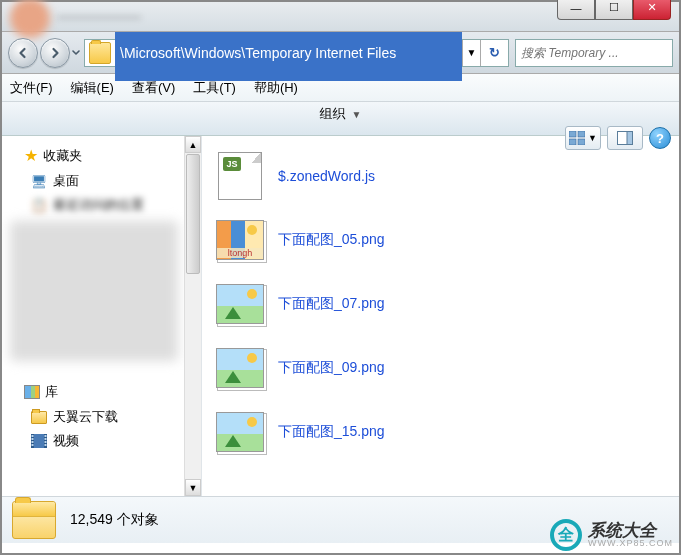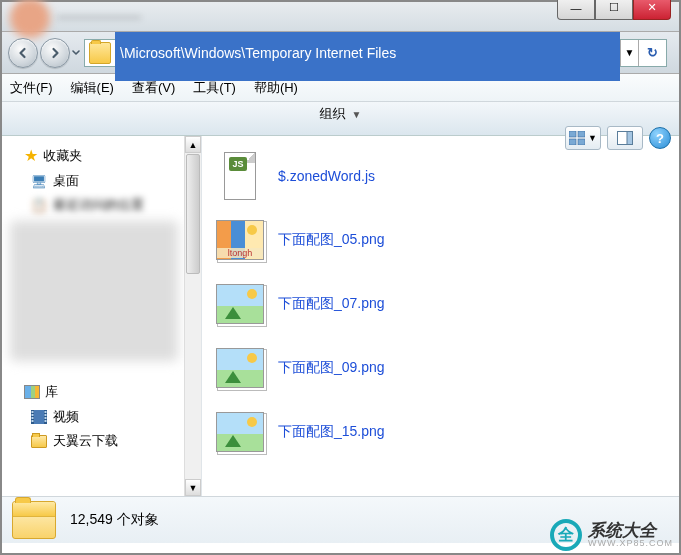--- a/index.html
+++ b/index.html
@@ -55,21 +55,21 @@
 .star-icon { color: #f5b301; font-size: 16px; margin-right: 5px; margin-left: 18px; }
 .lib-icon { width: 16px; height: 14px; background: linear-gradient(to right,#6ab0e8 40%,#9ed080 40%,#9ed080 70%,#f7b733 70%); border: 1px solid #888; margin-right: 5px; margin-left: 18px;}
 .folder-sm { width: 16px; height: 13px; background: linear-gradient(to bottom,#ffe8a6,#f6c94a); border: 1px solid #cd9a22; border-radius: 1px; position: relative; }
 .folder-sm::before { content:""; position:absolute; top:-3px; left:0; width:6px; height:3px; background:#f6c94a; border:1px solid #cd9a22; border-bottom:none;}
 .blur-area { filter: blur(6px); background: #ddd; height: 140px; margin: 4px; border-radius: 4px; }
 .blur-text { filter: blur(3px); }
 
 .content { flex: 1; overflow-y: auto; padding: 8px 0; position: relative; }
 .file-row { display: flex; align-items: center; padding: 8px 14px; gap: 14px; }
 .file-icon { width: 48px; height: 48px; display: flex; align-items: center; justify-content: center; position: relative; }
-.js-icon { width: 32px; height: 48px; background: #fff; border: 1px solid #999; position: relative; }
+.js-icon { width: 44px; height: 48px; background: #fff; border: 1px solid #999; position: relative; }
 .js-icon::before { content: ""; position: absolute; top: 0; right: 0; width: 10px; height: 10px; background: linear-gradient(135deg,#fff 50%,#ccc 50%); }
 .js-badge { position: absolute; top: 4px; left: 4px; width: 18px; height: 14px; background: #5a8c3a; color: #fff; font-size: 9px; font-weight: bold; display: flex; align-items: center; justify-content: center; border-radius: 2px; }
 .img-icon { width: 48px; height: 40px; background: linear-gradient(to bottom,#b4dff9 55%,#a8e09a 55%); border: 1px solid #999; position: relative; box-shadow: 2px 2px 0 #fff, 2px 2px 0 1px #bbb; }
 .img-icon::after { content:""; position:absolute; bottom:4px; left:8px; width:0; height:0; border-left:8px solid transparent; border-right:8px solid transparent; border-bottom:12px solid #3c8f3c; }
 .img-icon::before { content:""; position:absolute; top:4px; right:6px; width:10px; height:10px; background:#f7c948; border-radius:50%; }
 .img-icon.special { background: linear-gradient(to right,#f39c4a 0%, #f39c4a 30%, #4a8ed6 30%, #4a8ed6 60%, #ffe9b0 60%); }
 .img-icon.special::after { border:none; width:auto; height:auto; bottom:1px; left:0; right:0; font-size:9px; color:#b33; text-align:center; content: attr(data-overlay); background:rgba(247,232,190,.85); }
 .file-name { font-size: 14px; color: #1d4ed8; }
 
 .status-bar { height: 47px; border-top: 1px solid #d0d7dc; background: linear-gradient(to bottom,#f4f8fb,#e8eff4); display: flex; align-items: center; padding: 0 10px; font-size: 14px; }
@@ -114,20 +114,24 @@
             <path d="M1 1 L4 4 L7 1" fill="none" stroke="#4a5c6b" stroke-width="1.6" stroke-linecap="round" stroke-linejoin="round"></path>
           </svg>
       </div>
     </div>
     <div class="address-wrap">
       <div class="folder-icon"></div>
       <div class="address-path">\Microsoft\Windows\Temporary Internet Files</div>
       <div class="addr-drop">▼</div>
       <div class="addr-refresh">↻</div>
     </div>
+    <div class="search-wrap">
+      <input class="search-input" placeholder="搜索 Temporary ..." style="">
+
+    </div>
   </div>
 
   <div class="menu-bar">
     <span class="menu-item">文件(F)</span>
     <span class="menu-item">编辑(E)</span>
     <span class="menu-item">查看(V)</span>
     <span class="menu-item">工具(T)</span>
     <span class="menu-item">帮助(H)</span>
   </div>
 
@@ -171,45 +175,45 @@
           <div class="tree-item blur-text">
             <span class="tree-icon">📋</span>
             <span>最近访问的位置</span>
           </div>
           <div class="blur-area"></div>
         </div>
         <div class="tree-group">
           <div class="tree-header">
             <span class="lib-icon"></span>
             <span>库</span>
+          </div>
+          <div class="tree-item">
+            <span class="tree-icon">
+                <span class="folder-sm"></span>
+              </span>
+            <span>天翼云下载</span>
           </div>
           <div class="tree-item">
             <span class="tree-icon">
                 <svg width="16" height="14" viewBox="0 0 16 14">
                   <rect x="0" y="0" width="16" height="14" fill="#4a7bb5"></rect>
                   <rect x="0" y="0" width="3" height="14" fill="#2c5a8c"></rect>
                   <rect x="13" y="0" width="3" height="14" fill="#2c5a8c"></rect>
                   <rect x="0.5" y="1" width="2" height="2" fill="#bcd6ee"></rect>
                   <rect x="0.5" y="4" width="2" height="2" fill="#bcd6ee"></rect>
                   <rect x="0.5" y="7" width="2" height="2" fill="#bcd6ee"></rect>
                   <rect x="0.5" y="10" width="2" height="2" fill="#bcd6ee"></rect>
                   <rect x="13.5" y="1" width="2" height="2" fill="#bcd6ee"></rect>
                   <rect x="13.5" y="4" width="2" height="2" fill="#bcd6ee"></rect>
                   <rect x="13.5" y="7" width="2" height="2" fill="#bcd6ee"></rect>
                   <rect x="13.5" y="10" width="2" height="2" fill="#bcd6ee"></rect>
                 </svg>
               </span>
             <span>视频</span>
           </div>
-          <div class="tree-item">
-            <span class="tree-icon">
-                <span class="folder-sm"></span>
-              </span>
-            <span>天翼云下载</span>
-          </div>
         </div>
       </div>
       <div class="side-scroll">
         <div class="sb-btn">▲</div>
         <div class="sb-thumb"></div>
         <div class="sb-track"></div>
         <div class="sb-btn">▼</div>
       </div>
     </div>
 

